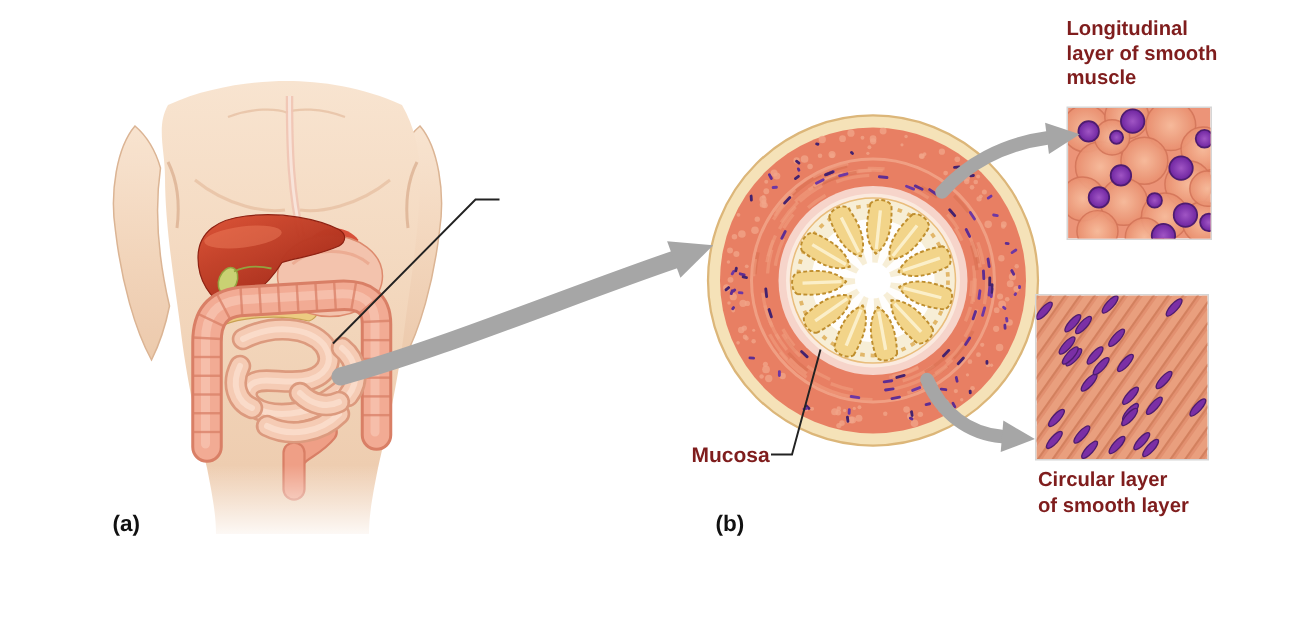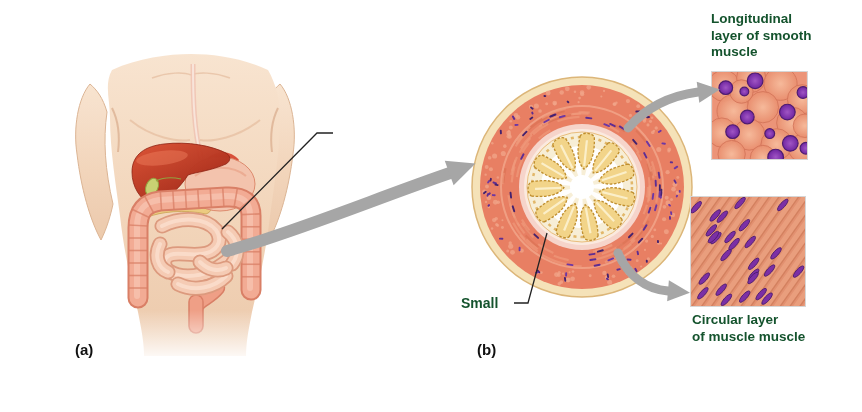--- a/index.html
+++ b/index.html
@@ -1,19 +1,19 @@
 <!DOCTYPE html>
 <html><head>
 <meta charset="utf-8">
 <style>
   html,body{margin:0;padding:0;background:#fff;}
   #canvas{position:relative;width:862px;height:412px;background:#ffffff;overflow:hidden;
           font-family:"Liberation Sans",sans-serif;}
   .abs{position:absolute;}
-  .lbl{color:#14532d;font-weight:700;font-size:14px;line-height:17px;white-space:pre-line;}
+  .lbl{color:#7f1d1d;font-weight:700;font-size:14px;line-height:17px;white-space:pre-line;}
   .tag{color:#111;font-weight:700;font-size:15px;}
   svg{display:block;}
   .inset{border:1px solid #d6d6d6;box-sizing:border-box;}
 </style>
 </head>
 <body>
 
 <div id="canvas">
 
   <svg class="abs" style="left:60px;top:0px" width="250" height="362" viewBox="0 0 250 362">
@@ -618,21 +618,21 @@
         </g>
     </g>
     <g>
       <path d="M618,253 C628,276 646,289 668,291" fill="none" stroke="#a6a6a6" stroke-width="9" stroke-linecap="round"></path>
       <g transform="translate(670,291) rotate(4.8)">
           <path d="M-2,-10.5 L20,0 L-2,10.5 Z" fill="#a6a6a6"></path>
         </g>
     </g>
   </svg>
 
-  <div class="abs lbl" style="left:461px;top:295px">Small</div>
+  <div class="abs lbl" style="left:461px;top:295px">Mucosa</div>
   <div class="abs lbl" style="left:711px;top:11px;font-size:13.5px;line-height:16.5px">Longitudinal
 layer of smooth
 muscle</div>
   <div class="abs lbl" style="left:692px;top:312px;font-size:13.5px;line-height:16.5px">Circular layer
-of muscle muscle</div>
+of smooth layer</div>
   <div class="abs tag" style="left:75px;top:341px">(a)</div>
   <div class="abs tag" style="left:477px;top:341px">(b)</div>
 </div>
 
 </body></html>

